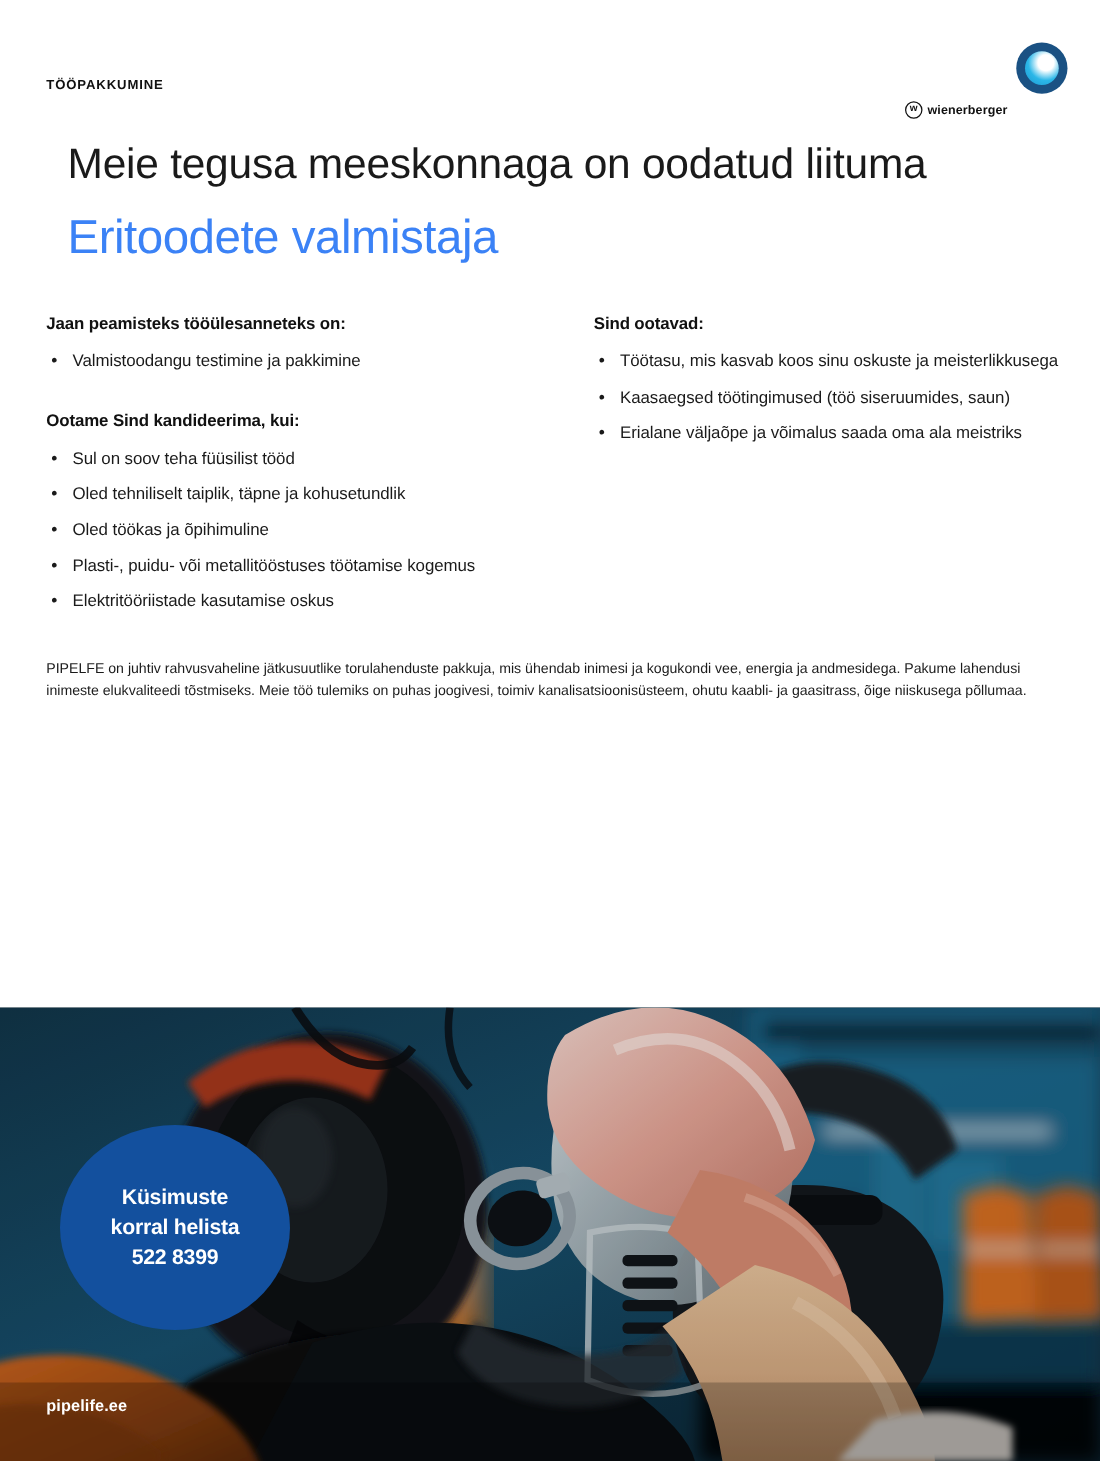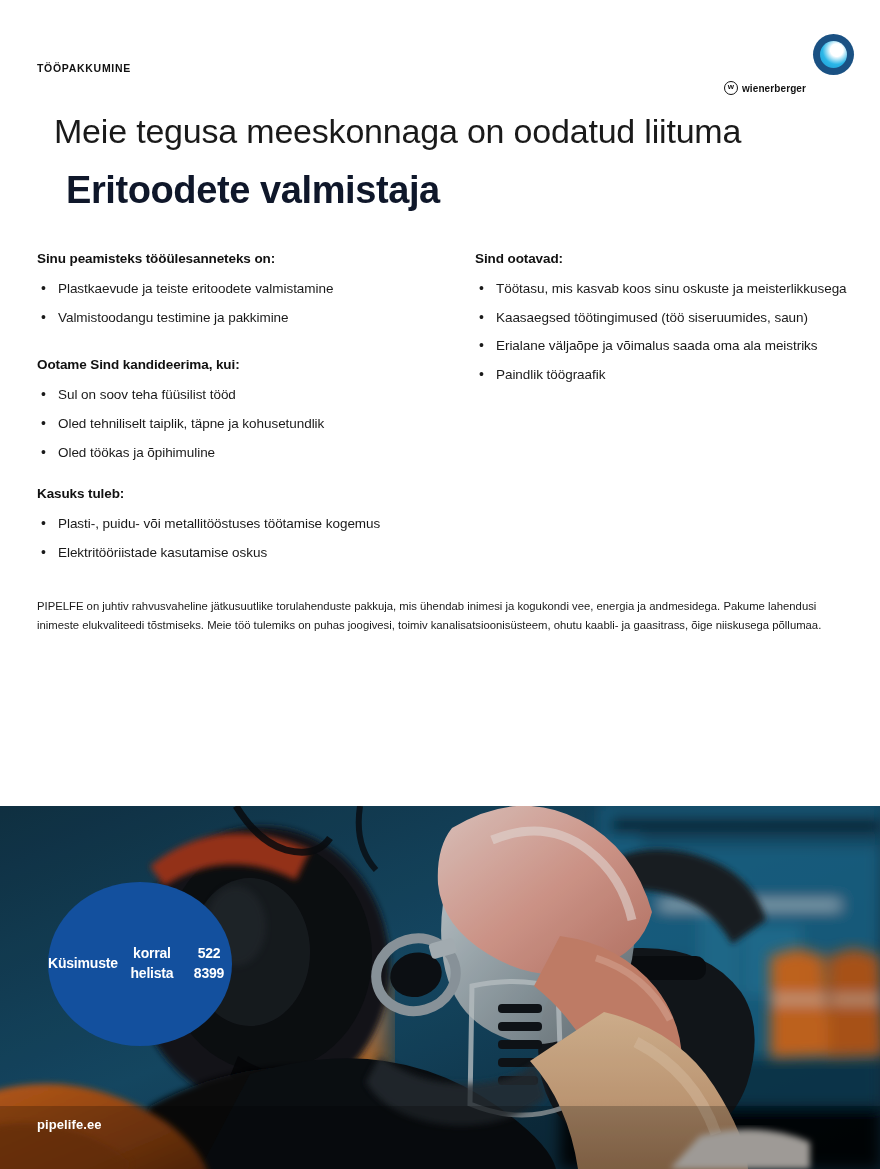--- a/index.html
+++ b/index.html
@@ -107,24 +107,24 @@
   .title-light {
     font-size: 34px;
     font-weight: normal;
     line-height: 1.16;
     color: #1a1a1a;
     margin: 0;
     letter-spacing: -0.2px;
   }
   .title-bold {
     font-size: 38px;
-    font-weight: bold;
+    font-weight: normal;
     line-height: 1.18;
-    color: #0f172a;
-    margin: 17px 0 0 12px;
+    color: #3b82f6;
+    margin: 17px 0 0 0;
     letter-spacing: -0.4px;
   }
 
   
   .columns {
     display: flex;
     padding: 0 30px 0 37px;
     margin-top: 38px;
     gap: 28px;
   }
@@ -191,33 +191,33 @@
     width: 880px;
     height: 363px;
     overflow: hidden;
     background: #0d2733;
   }
   .photo-svg { display: block; width: 880px; height: 363px; }
 
   .badge {
     position: absolute;
     left: 48px;
-    top: 882px;
+    top: 900px;
     width: 184px;
     height: 164px;
     border-radius: 50%;
     background: #13509e;
     display: flex;
-    flex-direction: row;
+    flex-direction: column;
     align-items: center;
     justify-content: center;
     text-align: center;
     color: #ffffff;
     font-weight: bold;
-    font-size: 14px;
+    font-size: 17px;
     line-height: 1.42;
     letter-spacing: -0.2px;
   }
   .badge span { display: block; }
 
   .site {
     position: absolute;
     left: 37px;
     top: 1117px;
     font-size: 13px;
@@ -248,47 +248,44 @@
   </div>
 
   <div class="title-wrap">
     <h1 class="title-light">Meie tegusa meeskonnaga on oodatud liituma</h1>
     <h2 class="title-bold">Eritoodete valmistaja</h2>
   </div>
 
   <div class="columns">
 
     <div class="col-left">
-      <div class="sec-head">Sinu peamisteks tööülesanneteks on:</div>
+      <div class="sec-head">Jaan peamisteks tööülesanneteks on:</div>
       <ul class="bullets">
-        <li>Plastkaevude ja teiste eritoodete valmistamine</li>
         <li>Valmistoodangu testimine ja pakkimine</li>
       </ul>
 
       <div class="sec-head spaced">Ootame Sind kandideerima, kui:</div>
       <ul class="bullets">
         <li>Sul on soov teha füüsilist tööd</li>
         <li>Oled tehniliselt taiplik, täpne ja kohusetundlik</li>
         <li>Oled töökas ja õpihimuline</li>
       </ul>
 
-      <div class="sec-head spaced-sm">Kasuks tuleb:</div>
       <ul class="bullets">
         <li>Plasti-, puidu- või metallitööstuses töötamise kogemus</li>
         <li>Elektritööriistade kasutamise oskus</li>
       </ul>
     </div>
 
     <div class="col-right">
       <div class="sec-head">Sind ootavad:</div>
       <ul class="bullets">
         <li>Töötasu, mis kasvab koos sinu oskuste ja meisterlikkusega</li>
         <li>Kaasaegsed töötingimused (töö siseruumides, saun)</li>
         <li>Erialane väljaõpe ja võimalus saada oma ala meistriks</li>
-        <li>Paindlik töögraafik</li>
       </ul>
     </div>
 
   </div>
 
 
   <div class="about">PIPELFE on juhtiv rahvusvaheline jätkusuutlike torulahenduste pakkuja, mis ühendab inimesi ja kogukondi vee, energia ja andmesidega. Pakume lahendusi inimeste elukvaliteedi tõstmiseks. Meie töö tulemiks on puhas joogivesi, toimiv kanalisatsioonisüsteem, ohutu kaabli- ja gaasitrass, õige niiskusega põllumaa.</div>
 
   <div class="photo">
     <svg class="photo-svg" viewBox="0 0 880 363" preserveAspectRatio="xMidYMid slice">

